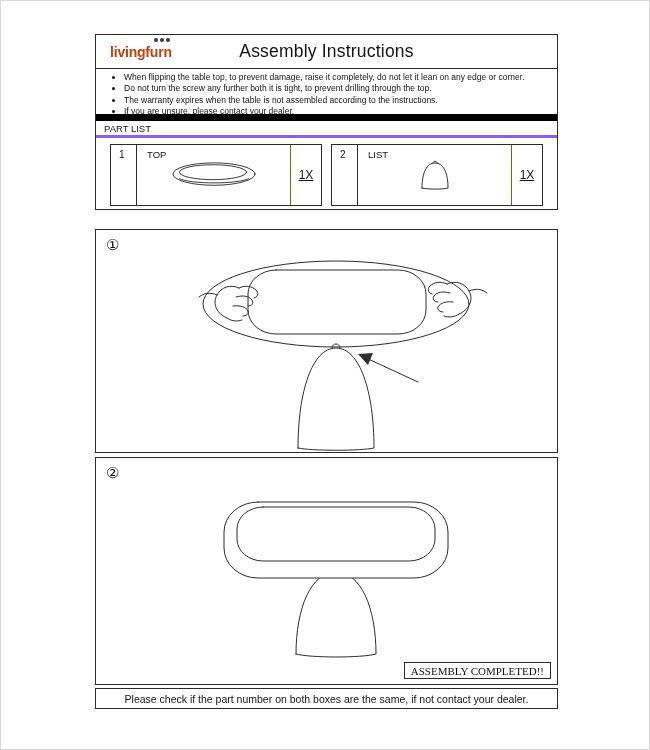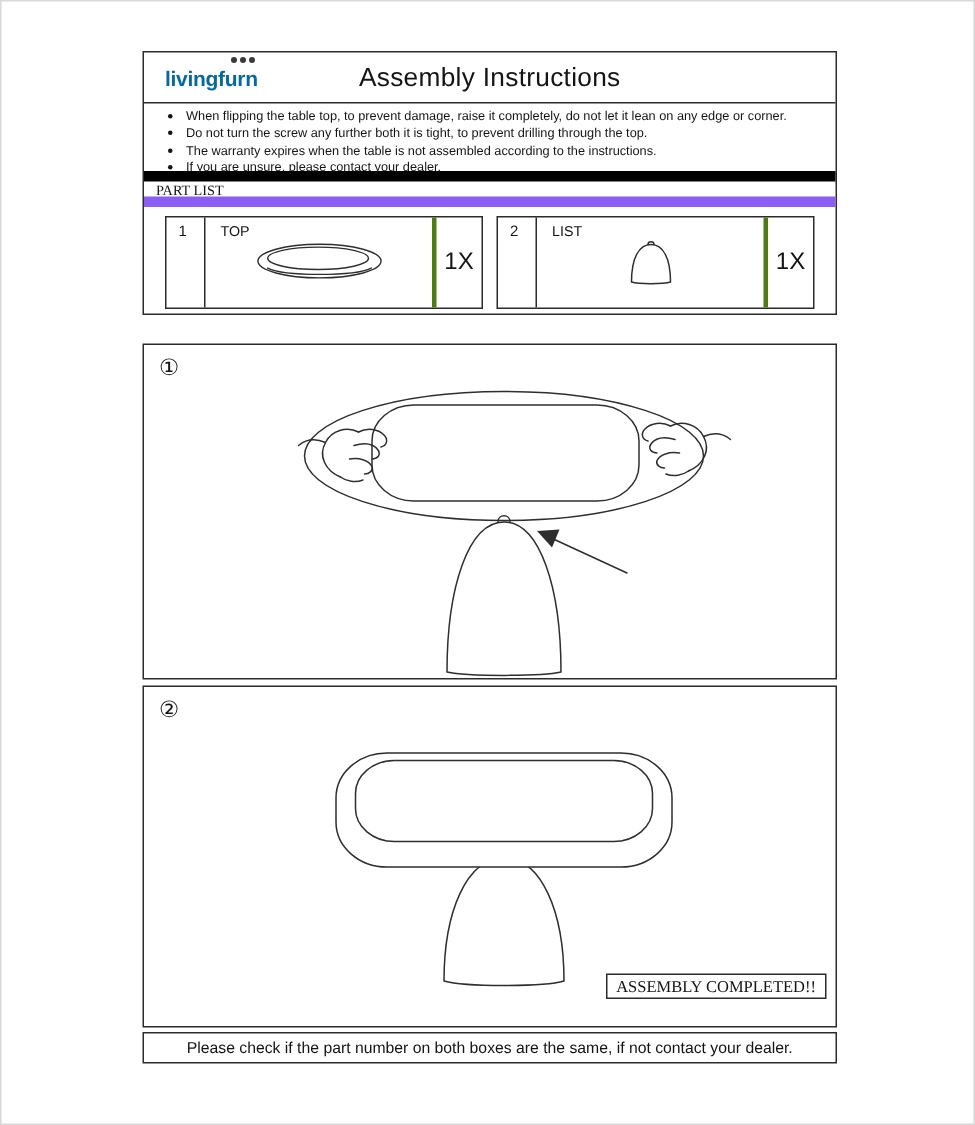--- a/index.html
+++ b/index.html
@@ -4,45 +4,45 @@
 <style>
   html,body { margin:0; padding:0; background:#ffffff; }
   body { font-family:"Liberation Sans", sans-serif; color:#141414; }
   .screenshot { position:relative; width:650px; height:750px; background:#fff; border:1px solid #d8d8d8; box-sizing:border-box; overflow:hidden; }
   .box { position:absolute; box-sizing:border-box; border:1px solid #2b2b2b; background:#fff; }
 
   
   .doc-top { left:94px; top:33px; width:463px; height:176px; }
   .doc-header { position:relative; height:33px; border-bottom:1px solid #2b2b2b; display:flex; align-items:center; }
   .doc-title { position:absolute; left:0; right:0; text-align:center; font-size:17.5px; letter-spacing:0.2px; }
-  .logo { position:relative; margin-left:14px; font-weight:bold; font-size:14px; color:#0369a1; letter-spacing:-0.2px; z-index:2; }
+  .logo { position:relative; margin-left:14px; font-weight:bold; font-size:14px; color:#c2410c; letter-spacing:-0.2px; z-index:2; }
   .logo-dots { position:absolute; top:-6px; left:44px; display:flex; gap:2px; }
   .logo-dot { width:4px; height:4px; border-radius:50%; background:#3a3a3a; }
 
   .warnings { border-bottom:7px solid #000000; padding:3px 8px 2px 4px; height:52px; box-sizing:border-box; }
   .warnings ul { margin:0; padding-left:24px; font-size:8.5px; line-height:1.35; }
   .warnings li { margin:0; }
 
-  .partlist-strip { border-bottom:7px solid #8b5cf6; height:17px; box-sizing:border-box; font-size:9.5px; padding:2px 0 0 8px;font-family:Liberation Serif, serif; }
+  .partlist-strip { border-bottom:3px solid #8b5cf6; height:17px; box-sizing:border-box; font-size:9.5px; padding:2px 0 0 8px; }
 
   .parts-area { display:flex; gap:9px; padding:6px 14px 0 14px; }
   .part-table { flex:1; height:62px; border:1px solid #2b2b2b; display:flex; box-sizing:border-box; }
   .part-num { width:26px; border-right:1px solid #2b2b2b; font-size:10px; padding:4px 0 0 8px; box-sizing:border-box; }
   .part-body { flex:1; position:relative;text-align:right; }
   .part-label { position:absolute; top:4px; left:10px; font-size:9.5px; }
   .part-illustration-wrap { position:absolute; inset:0; display:flex; align-items:center; justify-content:center; }
-  .part-qty { width:30px; border-left:3px solid #4d7c0f; display:flex; align-items:center; justify-content:center; font-size:16px; }
+  .part-qty { width:30px; border-left:1px solid #4d7c0f; display:flex; align-items:center; justify-content:center; font-size:12px;text-decoration:underline; }
 
   
   .step1 { left:94px; top:228px; width:463px; height:224px; }
   .step2 { left:94px; top:456px; width:463px; height:228px; }
   .step-label { position:absolute; top:6px; left:10px; font-size:15px; z-index:2; }
   .step-svg { position:absolute; left:0; top:0; }
 
-  .completed-badge { position:absolute; right:6px; bottom:18px; border:1px solid #2b2b2b; padding:2px 6px 1px 6px; font-family:"Liberation Serif", serif; font-size:11px; background:#fff; z-index:3; }
+  .completed-badge { position:absolute; right:6px; bottom:5px; border:1px solid #2b2b2b; padding:2px 6px 1px 6px; font-family:"Liberation Serif", serif; font-size:11px; background:#fff; z-index:3; }
 
   .footer-box { left:94px; top:687px; width:463px; height:21px; display:flex; align-items:center; justify-content:center; font-size:10.5px; }
 
   svg { display:block; }
   .ln { fill:none; stroke:#2e2e2e; stroke-width:1; stroke-linecap:round; stroke-linejoin:round; }
   .lnw { fill:#ffffff; stroke:#2e2e2e; stroke-width:1; stroke-linecap:round; stroke-linejoin:round; }
 </style>
 </head>
 <body>
 

